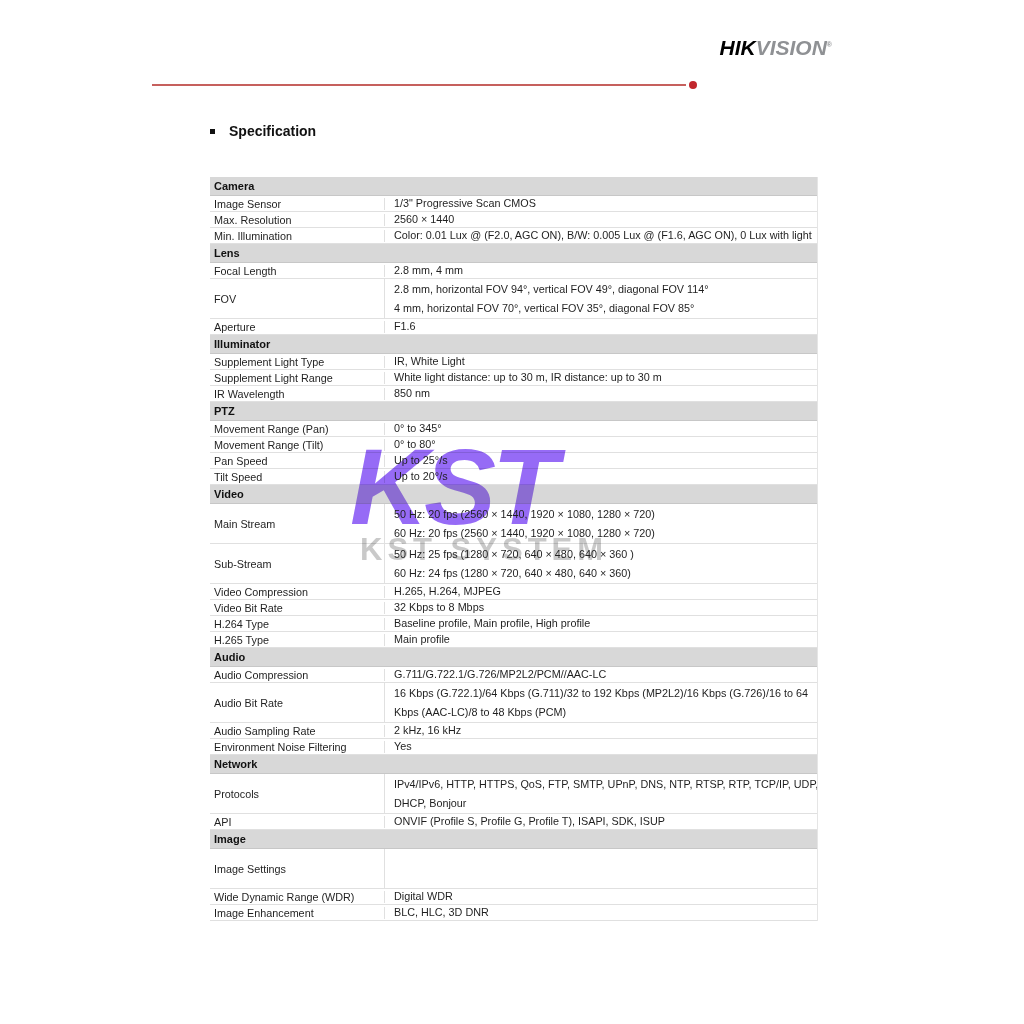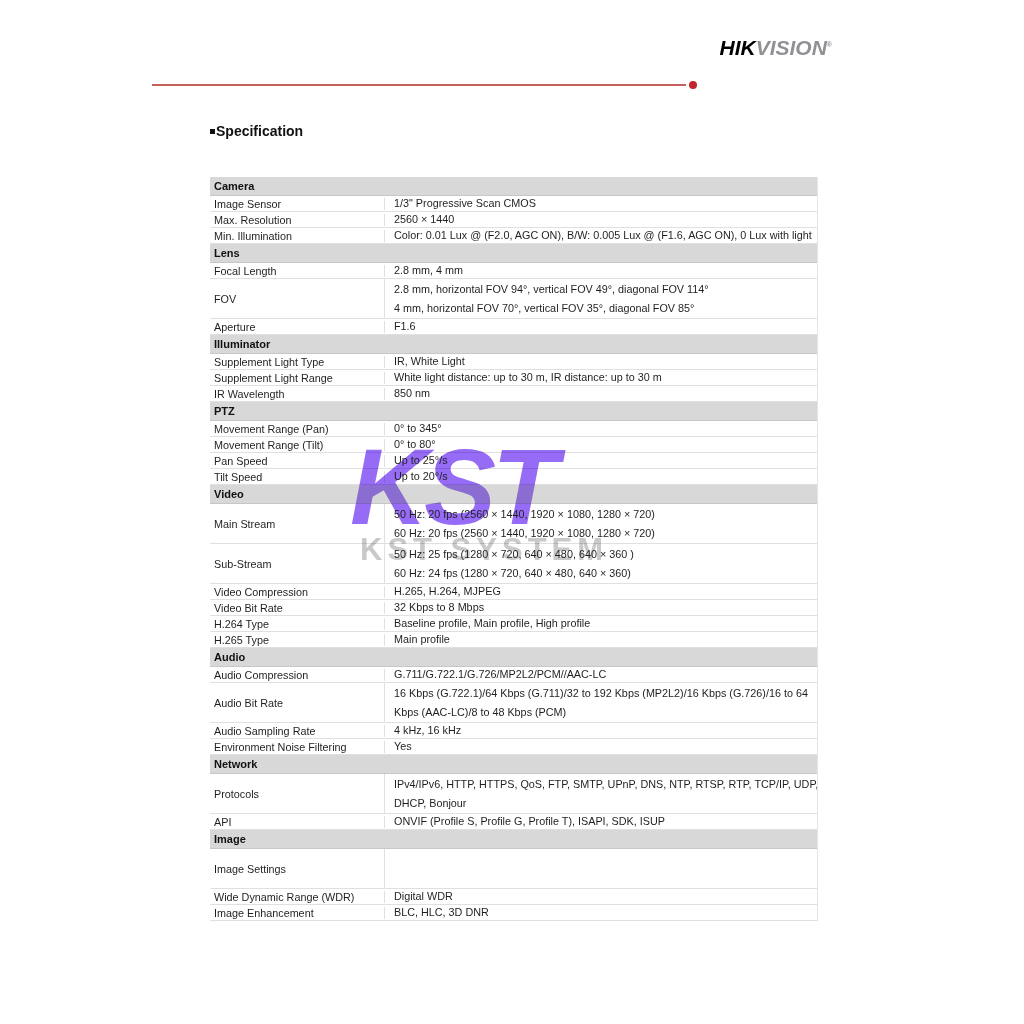--- a/index.html
+++ b/index.html
@@ -35,21 +35,21 @@
   .wm-sub {
     position: absolute; left: 360px; top: 532px;
     font-size: 31px; font-weight: 700;
     color: #c7c7c7; letter-spacing: 5px; opacity: 0.95;
     white-space: nowrap;
   }
 
   
   .spec-heading {
     position: absolute; left: 210px; top: 123px; z-index: 2;
-    display: flex; align-items: center; gap: 1px;
+    display: flex; align-items: center; gap: 14px;
     font-weight: 700; font-size: 14px; color: #111111;
   }
   .spec-heading .bullet {
     width: 5px; height: 5px; background: #111111; display: inline-block;
   }
 
   
   .spec-table {
     position: absolute; left: 210px; top: 144px; width: 608px; z-index: 2;
     font-size: 10.8px; color: #1f1f1f;
@@ -236,21 +236,21 @@
     <div class="spec-row double">
       <div class="label-cell">Audio Bit Rate</div>
       <div class="value-cell">
         <div class="value-line">16 Kbps (G.722.1)/64 Kbps (G.711)/32 to 192 Kbps (MP2L2)/16 Kbps (G.726)/16 to 64</div>
         <div class="value-line">Kbps (AAC-LC)/8 to 48 Kbps (PCM)</div>
       </div>
     </div>
     <div class="spec-row single">
       <div class="label-cell">Audio Sampling Rate</div>
       <div class="value-cell">
-        <div class="value-line">4 kHz, 16 kHz</div>
+        <div class="value-line">2 kHz, 16 kHz</div>
       </div>
     </div>
     <div class="spec-row single">
       <div class="label-cell">Environment Noise Filtering</div>
       <div class="value-cell">
         <div class="value-line">Yes</div>
       </div>
     </div>
     <div class="section-header">Network</div>
     <div class="spec-row double">

